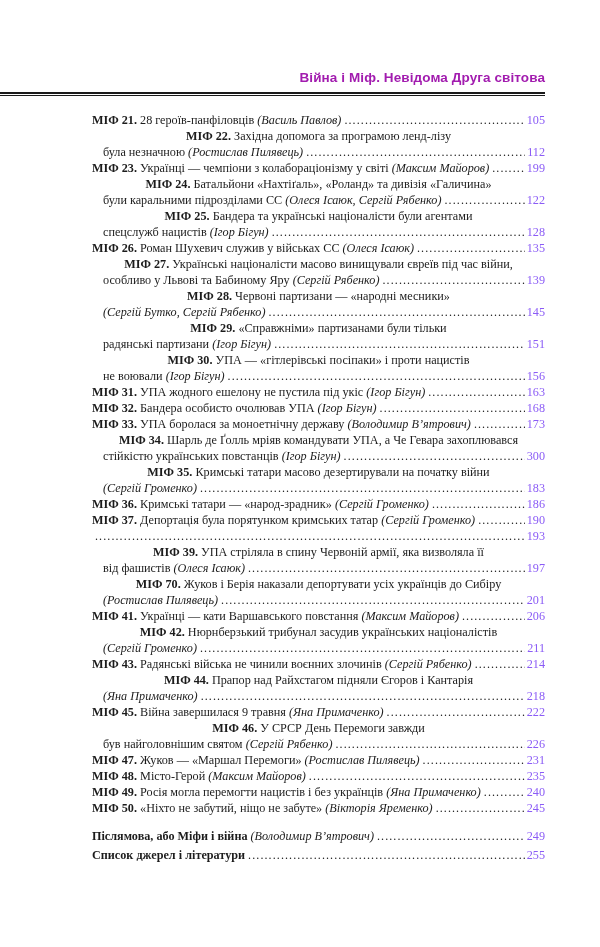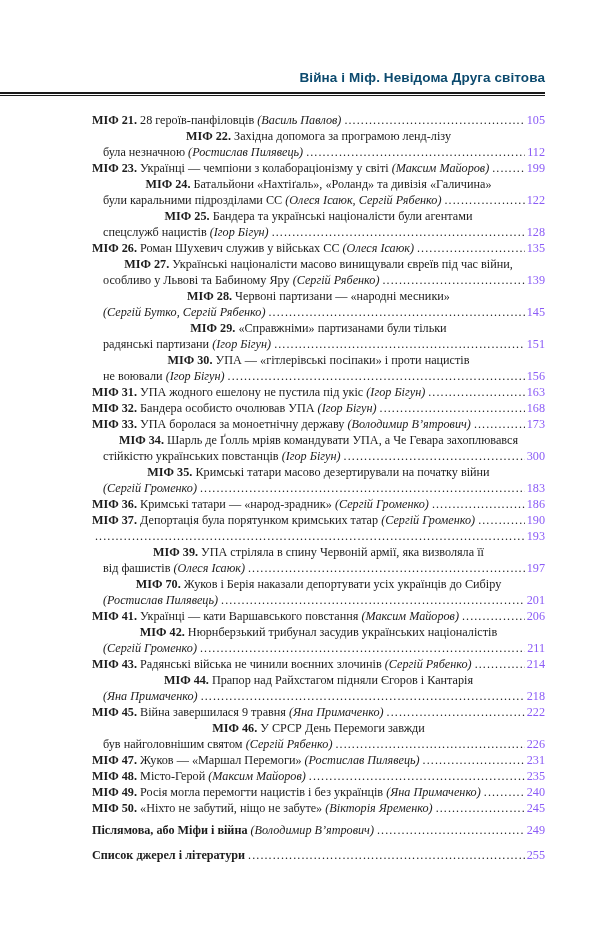--- a/index.html
+++ b/index.html
@@ -12,21 +12,21 @@
     overflow: hidden;
   }
   .page { position: absolute; inset: 0; background: #ffffff; }
 
   .running-head {
     position: absolute;
     top: 70px; right: 55px;
     font-family: "Liberation Sans", sans-serif;
     font-weight: bold;
     font-size: 13.5px;
-    color: #0c4a6e;
+    color: #a21caf;
     letter-spacing: 0.1px;
   }
 
   .header-rule {
     position: absolute;
     top: 92px; left: 0;
     width: 545px; height: 4px;
     box-sizing: border-box;
     border-top: 2px solid #1a1a1a;
     border-bottom: 1px solid #1a1a1a;
@@ -34,22 +34,22 @@
 
   .toc {
     position: absolute;
     top: 112px; left: 92px;
     width: 453px;
     font-size: 12.2px;
     line-height: 16px;
   }
 
   .entry { margin: 0; }
-  .entry.afterword { margin-top: 6px; }
-  .entry.bibliography { margin-top: 9px; }
+  .entry.afterword { margin-top: 12px; }
+  .entry.bibliography { margin-top: 3px; }
 
   .line { display: flex; align-items: baseline; justify-content: center; }
   .line .txt { white-space: pre; flex-shrink: 0; }
   .line.cont { padding-left: 11px; }
 
   .seg-b { font-weight: bold; }
   .seg-i { font-style: italic; }
 
   .leader {
     flex: 1;

